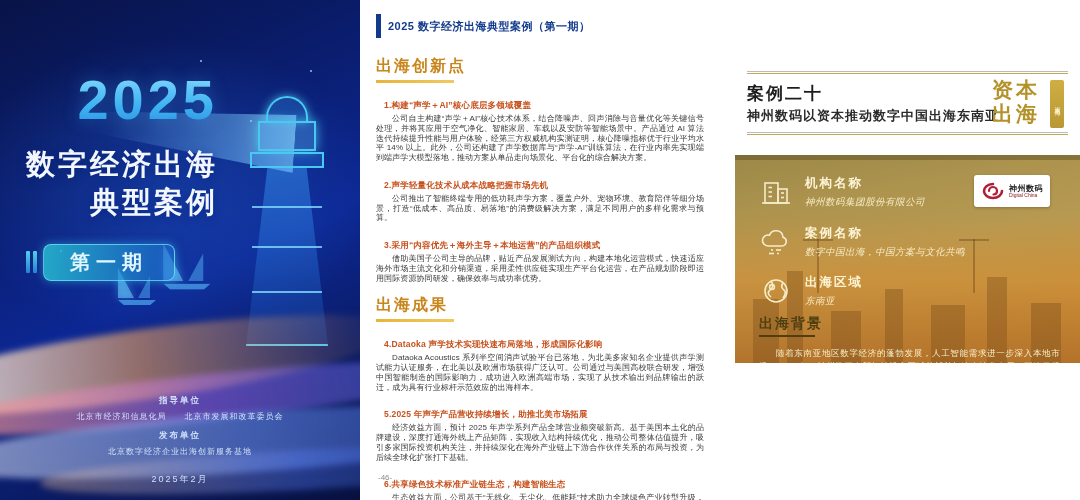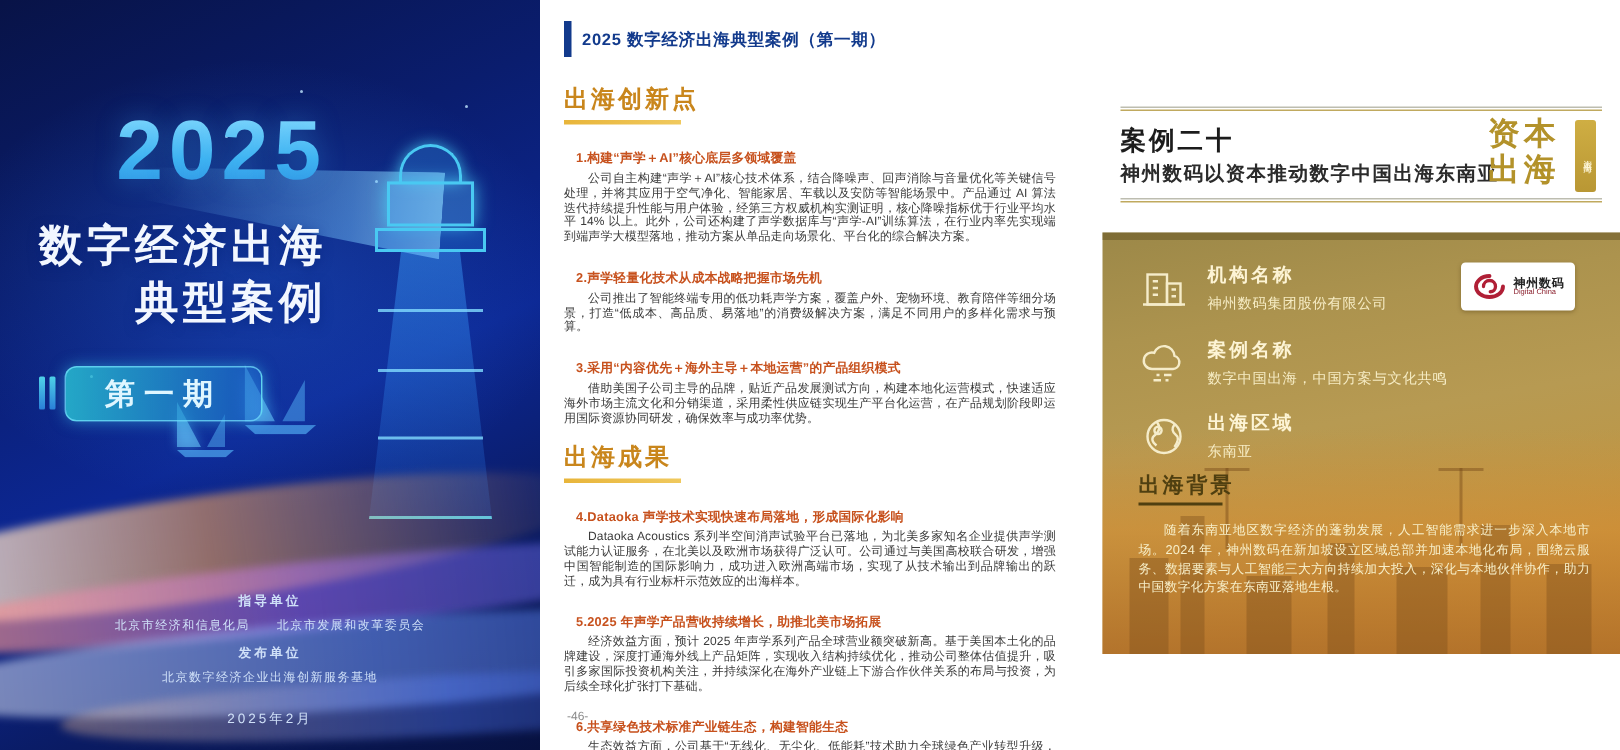--- a/index.html
+++ b/index.html
@@ -69,21 +69,21 @@
   .mid-header .bar { width:5px; height:24px; background:#123a8c; }
   .mid-header .txt { font-size:11px; font-weight:bold; color:#123a8c; letter-spacing:.5px; }
   .sec-head { font-size:16px; font-weight:bold; color:#c9861c; letter-spacing:2px; margin-bottom:3px; }
   .sec-rule { width:78px; height:3px; background:linear-gradient(90deg,#e8b53a,#f0c95e); margin-bottom:9px; }
   .item-title { font-size:8.5px; font-weight:bold; color:#c7511d; margin:17px 0 2px 8px; letter-spacing:.2px; }
   .item-body { font-size:8px; line-height:1.22; color:#3a3a3a; text-align:justify; text-indent:2em; letter-spacing:.1px; }
   .sec-gap { height:12px; }
   .page-num { position:absolute; left:18px; bottom:18px; font-size:8px; color:#8a8a8a; }
 
   
-  .page-right { position:relative; width:360px; height:436px; background:#fff; overflow:hidden; }
+  .page-right { position:relative; width:360px; height:363px; background:#fff; overflow:hidden; }
   .rule-double { position:absolute; left:27px; right:12px; height:3px; border-top:1px solid #bdbdb0; border-bottom:1px solid #c0a95e; }
   .r1 { top:71px; } .r2 { top:132px; }
   .case-label { position:absolute; left:27px; top:82px; font-size:17px; font-weight:bold; color:#1c1c1c; letter-spacing:2px; }
   .case-title { position:absolute; left:27px; top:107px; font-size:13px; font-weight:bold; color:#2b2b2b; letter-spacing:1px;text-align:right; }
   .cat-tag { position:absolute; right:38px; top:78px; width:52px; font-size:21px; font-weight:bold; line-height:1.15; color:#b3922a; letter-spacing:3px; text-align:center; }
   .cat-stamp { position:absolute; right:16px; top:80px; width:14px; height:48px; background:linear-gradient(180deg,#cfae43,#b99734);
     border-radius:2px; color:#fdf6d8; font-size:6px; letter-spacing:1px;
     writing-mode:vertical-rl; text-orientation:upright; display:flex; align-items:center; justify-content:center; }
   .gold-panel { position:absolute; left:15px; right:0; top:155px; bottom:0;
     background:linear-gradient(170deg,#9c8848 0%,#ac934e 22%,#b79a52 45%,#bd9747 65%,#c4913c 82%,#c58d36 100%); }
@@ -96,21 +96,21 @@
   .b3 { left:96px; width:30px; height:52px; } .b4 { left:150px; width:18px; height:74px; }
   .b5 { left:196px; width:34px; height:58px; } .b6 { left:252px; width:20px; height:86px; }
   .b7 { left:296px; width:30px; height:60px; }
   .crane { position:absolute; bottom:70px; width:1.5px; height:54px; background:rgba(110,65,20,.4); }
   .crane::after { content:""; position:absolute; top:0; left:-14px; width:30px; height:1.5px; background:rgba(110,65,20,.4); }
   .c1 { left:82px; } .c2 { left:238px; }
   .info-row { position:absolute; left:24px; display:flex; gap:12px; align-items:flex-start; }
   .info-icon { width:34px; height:34px; flex:0 0 34px; }
   .info-icon svg { width:34px; height:34px; }
   .info-label { font-size:12.5px; font-weight:bold; color:#fdf4d5; letter-spacing:2px; }
-  .info-value { font-size:9.5px; color:#f6ecc4; margin-top:4px; letter-spacing:.5px; }
+  .info-value { font-size:9.5px; color:#f6ecc4; margin-top:4px; letter-spacing:.5px;font-style:italic; }
   .ir1 { top:20px;justify-content:space-between; } .ir2 { top:70px; } .ir3 { top:119px; }
   .logo-box { position:absolute; right:30px; top:20px; width:76px; height:32px; background:#fff; border-radius:3px;
     display:flex; align-items:center; justify-content:center; gap:4px; box-shadow:0 1px 3px rgba(60,40,0,.35); }
   .logo-box svg { width:24px; height:20px; }
   .logo-txt { display:flex; flex-direction:column; line-height:1.15; }
   .logo-cn { font-size:8px; font-weight:bold; color:#222; letter-spacing:.5px; }
   .logo-en { font-size:5px; color:#8a1f2c; }
   .bg-head { position:absolute; left:24px; top:160px; font-size:14px; font-weight:bold; color:#4f3f10; letter-spacing:2px; }
   .bg-rule { position:absolute; left:24px; top:180px; width:56px; height:2px; background:#4f3f10; }
   .bg-text { position:absolute; left:24px; right:20px; top:192px; font-size:8.5px; line-height:1.5;

